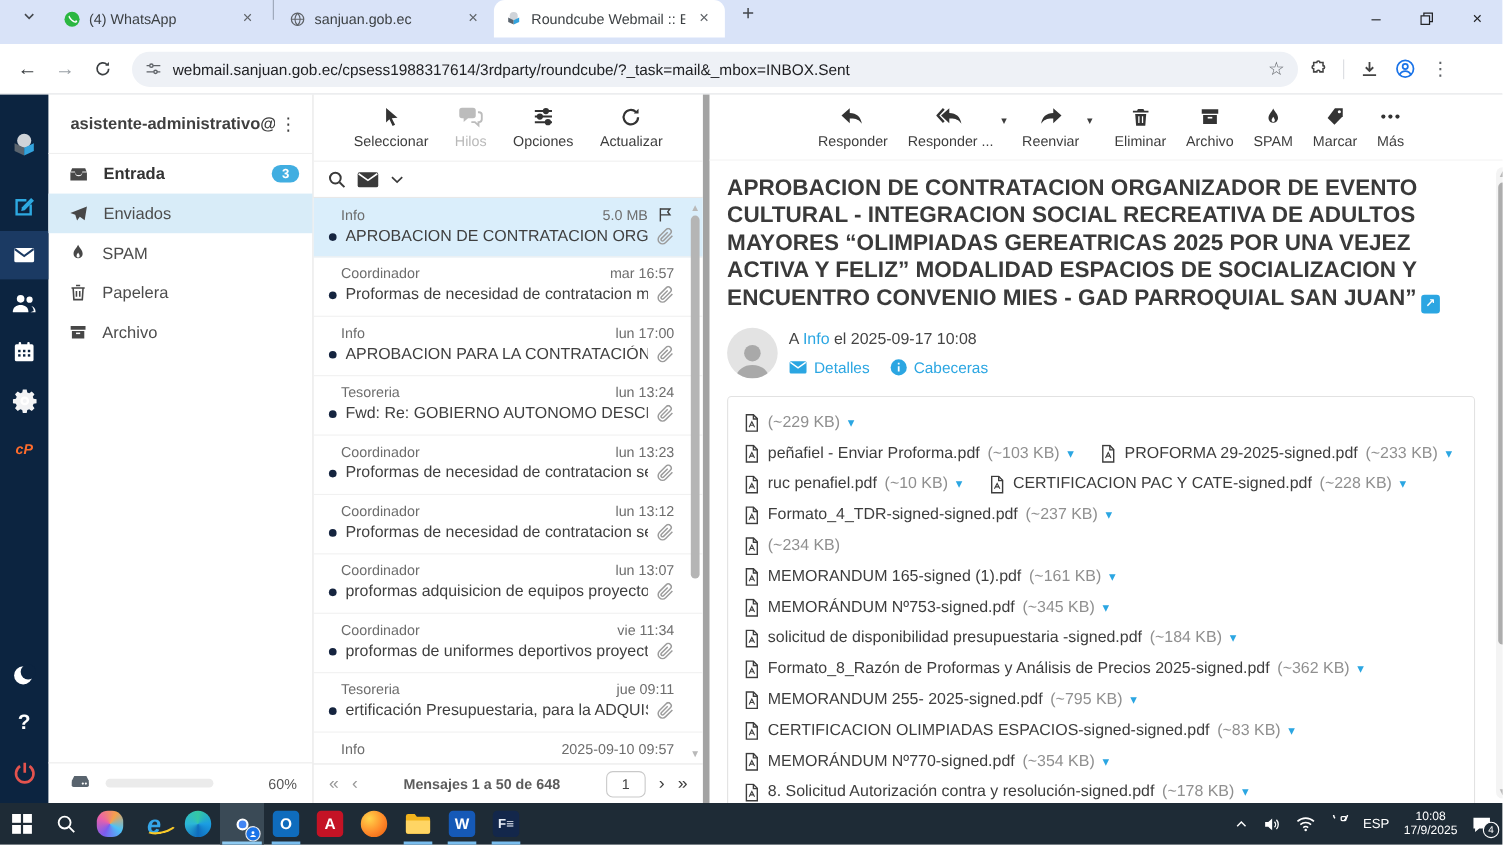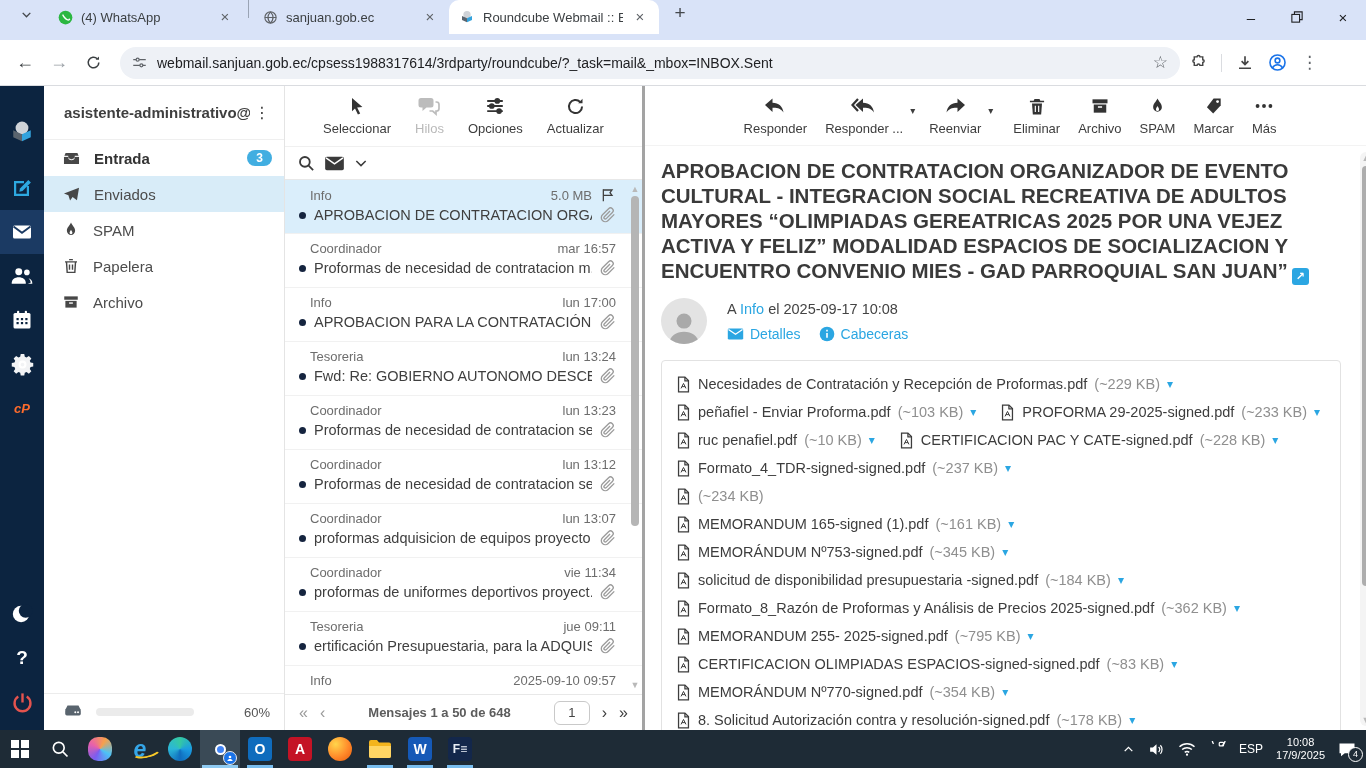--- a/index.html
+++ b/index.html
@@ -53,21 +53,21 @@
   .frow .fic { display:flex; color:#474747; }
   .frow.first .flab { font-weight:bold; color:#333; }
   .flab { flex:1; }
   .badge { background:#41aee1; color:#fff; font-size:12px; font-weight:bold; border-radius:9px; padding:1px 9px; }
   .quota { position:absolute; left:0; right:0; bottom:0; height:37px; border-top:1px solid #ececec; display:flex; align-items:center; gap:12px; padding:0 14px 0 18px; }
   .qtrack { width:100px; height:8px; background:#ebebeb; border-radius:4px; overflow:hidden; }
   .qfill { width:60%; height:100%; background:#85c7ed; }
   .qlabel { font-size:13px; color:#555; margin-left:38px; }
 
   
-  .list { width:360px; flex:0 0 360px; border-right:3px solid #a3a3a3; display:flex; flex-direction:column; position:relative; }
+  .list { width:360px; flex:0 0 360px; border-right:6px solid #a3a3a3; display:flex; flex-direction:column; position:relative; }
   .ltoolbar { height:60px; display:flex; justify-content:center; gap:24px; padding-top:7px; }
   .tbtn { display:flex; flex-direction:column; align-items:center; gap:2px; color:#3d3d3d; font-size:13px; }
   .tbtn .tic { height:26px; display:flex; align-items:center; }
   .tbtn.dis { color:#b9b9b9; }
   .searchrow { height:34px; border-top:1px solid #f0f0f0; border-bottom:1px solid #e8e8e8; display:flex; align-items:center; padding:0 12px; gap:9px; }
   .searchrow input { border:0; outline:0; background:transparent; flex:1; font-size:15px; color:#555; font-family:inherit; }
   .searchrow input::placeholder { color:#9a9a9a; }
   .sr-ic { color:#3a3a3a; display:flex; }
   .rows { flex:1; overflow:hidden; position:relative; }
   .mrow { height:54px; padding:7px 26px 0 14px; border-bottom:1px solid #f1f1f1; }
@@ -90,21 +90,21 @@
   .pginput { width:36px; height:24px; border:1px solid #c9c9c9; border-radius:6px; text-align:center; font-size:13px; color:#444; font-family:inherit; }
 
   
   .reading { flex:1; display:flex; flex-direction:column; position:relative; }
   .mtoolbar { height:60px; display:flex; justify-content:center; gap:18px; padding-top:7px; border-bottom:1px solid #f3f3f3; }
   .mtoolbar .tbtn { position:relative; }
   .caret { position:absolute; right:-12px; top:12px; font-size:10px; color:#3d3d3d; }
   .rcontent { flex:1; padding:12px 34px 0 16px; position:relative; overflow:hidden; }
   .subject { font-size:20.5px; line-height:25px; font-weight:bold; color:#3a3a3a; max-width:690px; }
   .extlink { display:inline-flex; width:17px; height:17px; background:#2ba6e2; border-radius:3px; align-items:center; justify-content:center; color:#fff; font-size:11px; vertical-align:-2px; margin-left:4px; }
-  .senderblk { display:flex; margin-top:13px; gap:20px; }
+  .senderblk { display:flex; margin-top:13px; gap:10px; }
   .avatar { width:46px; height:46px; border-radius:50%; background:#e3e3e3; overflow:hidden; display:flex; align-items:flex-end; justify-content:center; }
   .sender-lines { padding-top:3px; }
   .toline { font-size:14.5px; color:#444; }
   .toline .blue { color:#2ba6e2; }
   .metaline { display:flex; gap:18px; margin-top:9px; align-items:center; }
   .mlink { display:flex; align-items:center; gap:6px; color:#2ba6e2; font-size:14px;justify-content:center; }
   .attachbox { margin-top:16px; width:680px; border:1px solid #e2e2e2; border-radius:4px; padding:9px 14px; display:flex; flex-wrap:wrap; column-gap:24px; row-gap:0; }
   .att { display:flex; align-items:center; gap:7px; height:28px; font-size:14.5px; color:#3d3d3d; white-space:nowrap; }
   .att .pdfic { color:#3d3d3d; display:flex; }
   .attsize { color:#8f8f8f; }
@@ -718,21 +718,20 @@
 
         <div class="attachbox">
           <span class="att">
               <span class="pdfic">
                 <svg width="15" height="17" viewBox="0 0 20 24" fill="none" stroke="#3d3d3d" stroke-width="1.8">
                   <path d="M3 1.5h9l5 5v16H3z"></path>
                   <path d="M12 1.5V7h5"></path>
                   <path d="M6.5 17.5l3.5-7 3.5 7M7.8 15h4.4" stroke-width="1.4"></path>
                 </svg>
               </span>
-              <span>Necesidades de Contratación y Recepción de Proformas.pdf</span>
               <span class="attsize">(~229 KB)</span>
               <span class="attcaret">▾</span>
             </span>
           <span class="brk"></span>
           <span class="att">
               <span class="pdfic">
                 <svg width="15" height="17" viewBox="0 0 20 24" fill="none" stroke="#3d3d3d" stroke-width="1.8">
                   <path d="M3 1.5h9l5 5v16H3z"></path>
                   <path d="M12 1.5V7h5"></path>
                   <path d="M6.5 17.5l3.5-7 3.5 7M7.8 15h4.4" stroke-width="1.4"></path>

